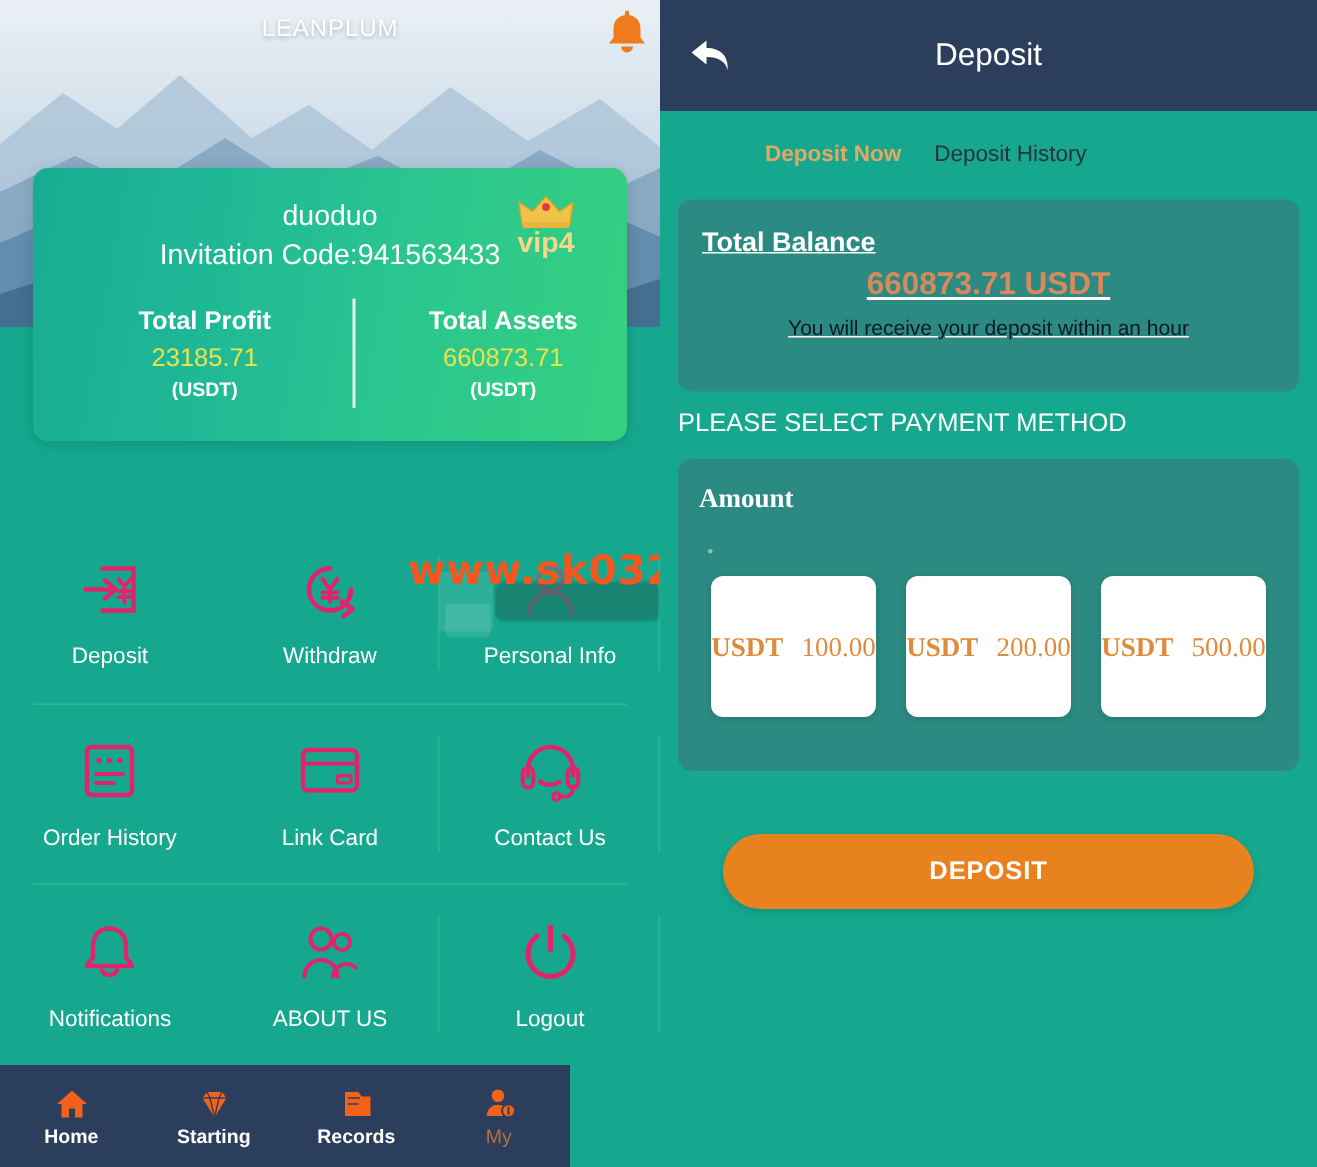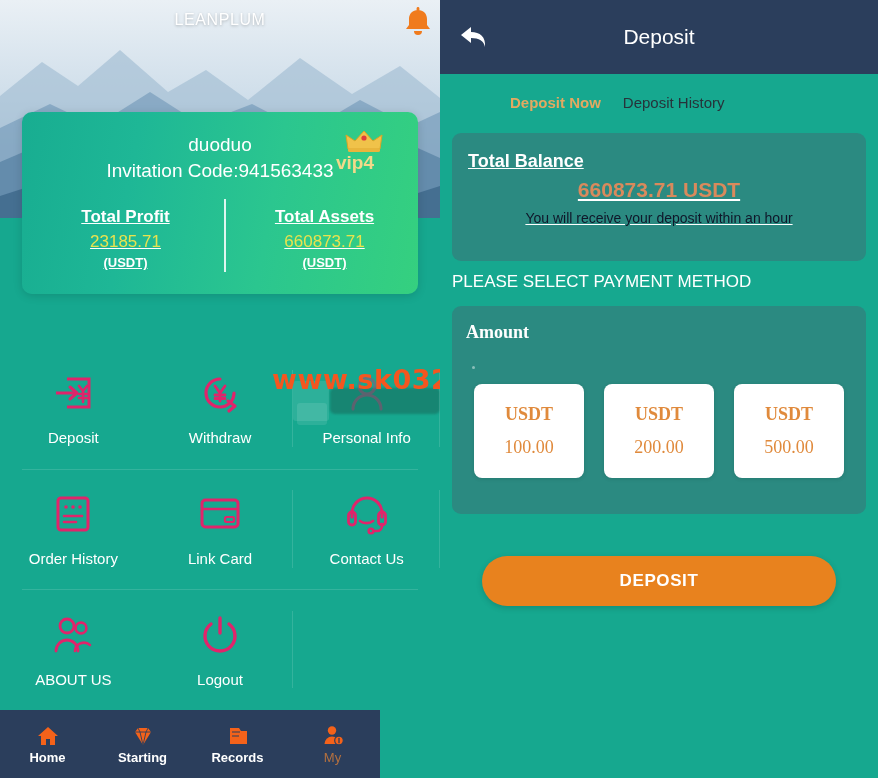--- a/index.html
+++ b/index.html
@@ -46,30 +46,30 @@
     box-shadow:0 2px 10px rgba(0,0,0,.14);
     z-index:6;
     color:#fff;
   }
   .profile-id{
     padding-top:20px; text-align:center; position:relative;
   }
   .profile-name{ font-size:19px; font-weight:400; line-height:25px; }
   .profile-code{ font-size:19px; font-weight:400; line-height:28px; }
   .vip-wrap{
-    position:absolute; right:26px; top:16px; width:56px; text-align:left;
+    position:absolute; right:26px; top:16px; width:56px; text-align:center;
   }
   .crown{ display:block; margin:0 auto; }
   .vip-text{
     display:block; font-size:19px; font-weight:bold; color:#f2d98a;
     line-height:22px; margin-top:-2px;
   }
   .stats{
-    position:absolute; bottom:22px; left:5px; width:100%;
-    display:flex; align-items:flex-end;text-decoration:underline;
+    position:absolute; bottom:22px; left:16px; width:100%;
+    display:flex; align-items:center;
   }
   .stat{ flex:1; text-align:center; }
   .stat-label{ font-size:17px; font-weight:bold; line-height:24px; }
   .stat-value{ font-size:17px; color:#e9e34e; line-height:25px; }
   .stat-unit{ font-size:13px; font-weight:bold; line-height:18px; }
   .stat-div{ width:2px; height:73px; background:rgba(255,255,255,.85); }
 
   
   .menu-grid{
     position:absolute; top:348px; left:0; width:440px; height:362px;
@@ -174,21 +174,21 @@
   }
   .amount-dot{
     position:absolute; left:20px; top:60px; width:3px; height:3px;
     background:rgba(255,255,255,.45); border-radius:50%;
   }
   .chips{
     display:flex; gap:20px; justify-content:center; margin-top:40px;
   }
   .chip{
     width:110px; height:94px; background:#ffffff; border-radius:8px;
-    display:flex; flex-direction:column; align-items:center; justify-content:center;
+    display:flex; align-items:center; justify-content:center;
     gap:12px; box-shadow:0 1px 4px rgba(0,0,0,.12);
   }
   .chip-cur{ font-size:18px; font-weight:bold; color:#e08a3c; }
   .chip-val{ font-size:18px; color:#e08a3c; }
 
   .deposit-btn{
     display:block; margin:42px auto 0 auto;
     width:354px; height:50px; border:none; border-radius:25px;
     background:#e8821e; color:#ffffff; font-size:17px; font-weight:bold;
     letter-spacing:.6px; cursor:pointer;
@@ -331,20 +331,29 @@
           <rect x="3.5" y="19" width="7" height="13" rx="3.2" fill="none" stroke="#e0246b" stroke-width="2.8"></rect>
           <rect x="33.5" y="19" width="7" height="13" rx="3.2" fill="none" stroke="#e0246b" stroke-width="2.8"></rect>
           <path d="M15 28 a9 7 0 0 0 13 0" fill="none" stroke="#e0246b" stroke-width="2.8" stroke-linecap="round"></path>
           <path d="M37 31 v2 a5 5 0 0 1 -5 5 h-4" fill="none" stroke="#e0246b" stroke-width="2.6" stroke-linecap="round"></path>
           <circle cx="26" cy="38" r="2.4" fill="none" stroke="#e0246b" stroke-width="2.4"></circle>
         </svg>
       </span>
       <span class="menu-label">Contact Us</span>
     </div>
 
+    <div class="menu-cell">
+      <span class="menu-icon">
+        <svg width="40" height="42" viewBox="0 0 40 42">
+          <path d="M20 5 C13 5 9 10 9 17 v7 l-4 6 h30 l-4 -6 v-7 c0 -7 -4 -12 -11 -12 z" fill="none" stroke="#e0246b" stroke-width="3" stroke-linejoin="round"></path>
+          <path d="M15 33 a5.5 5 0 0 0 10 0" fill="none" stroke="#e0246b" stroke-width="3" stroke-linecap="round"></path>
+        </svg>
+      </span>
+      <span class="menu-label">Notifications</span>
+    </div>
 
     <div class="menu-cell">
       <span class="menu-icon">
         <svg width="44" height="40" viewBox="0 0 44 40">
           <circle cx="16" cy="11" r="7" fill="none" stroke="#e0246b" stroke-width="2.8"></circle>
           <path d="M5 36 a11 11 0 0 1 22 0" fill="none" stroke="#e0246b" stroke-width="2.8" stroke-linecap="round"></path>
           <circle cx="30" cy="13" r="5.4" fill="none" stroke="#e0246b" stroke-width="2.6"></circle>
           <path d="M24 36 a9 9 0 0 1 15 -6" fill="none" stroke="#e0246b" stroke-width="2.6" stroke-linecap="round"></path>
         </svg>
       </span>

